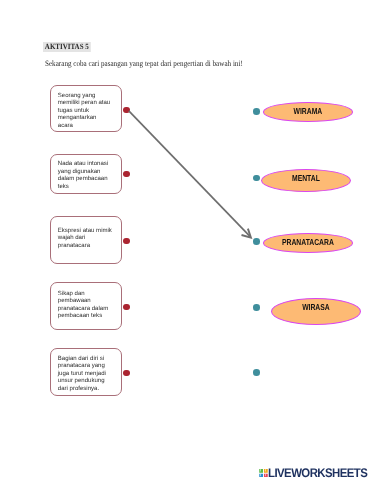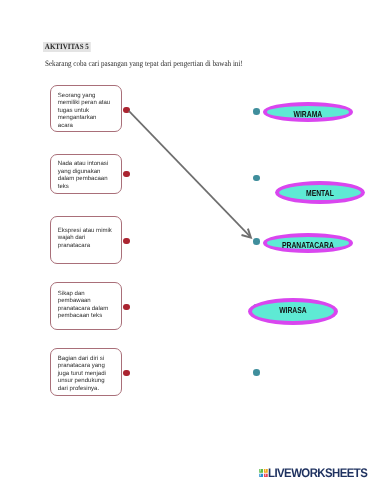--- a/index.html
+++ b/index.html
@@ -8,21 +8,21 @@
 
   .act-title{position:absolute;left:43.2px;top:41.6px;font-family:"Liberation Serif",serif;font-weight:bold;font-size:7.9px;color:#2b2b2b;background:#e4e4e4;padding:1px 2.1px;line-height:8.3px;letter-spacing:0px;transform:scaleX(.885);transform-origin:left top;}
   .instr{position:absolute;left:44.7px;top:59.2px;font-family:"Liberation Serif",serif;font-size:8.2px;color:#2b2b2b;white-space:nowrap;transform:scaleX(.87);transform-origin:left top;}
 
   .box{position:absolute;border:1px solid #a96f79;border-radius:7px;background:#fff;box-sizing:border-box;}
   .box .txt{position:absolute;left:6.6px;top:0;font-size:6.05px;line-height:7.5px;color:#2e2e2e;white-space:nowrap;}
   .box .txt div{height:7.5px;}
 
   .rdot{position:absolute;width:6.4px;height:6.4px;border-radius:50%;background:#ab2430;}
 
-  .ell{position:absolute;border:4px solid #d946ef;border-radius:50%;background:#5eead4;box-sizing:border-box;}
+  .ell{position:absolute;border:1px solid #d946ef;border-radius:50%;background:#fdba74;box-sizing:border-box;}
   .ell span{position:absolute;left:0;right:0;text-align:center;font-size:8.6px;font-weight:bold;color:#111;letter-spacing:0px;display:block;transform:scaleX(.79);}
   .tdot{position:absolute;width:6.6px;height:6.6px;border-radius:50%;background:#3f8e9c;}
 
   .lw{position:absolute;left:257.5px;top:468px;display:flex;align-items:flex-end;}
   .lw .lwicon{width:9px;height:8.5px;margin-right:.8px;margin-bottom:2px;margin-left:1px;}
   .lw .wordmark{font-size:12.4px;font-weight:bold;color:#1f3260;letter-spacing:-.6px;line-height:11px;display:inline-block;transform:scaleX(.92);transform-origin:left bottom;}
 </style>
 </head>
 <body>
 
@@ -80,31 +80,31 @@
       </div>
   </div>
   <div class="rdot" style="left:123.3px;top:369.7px;"></div>
 
   <div class="tdot" style="left:253px;top:108.4px;"></div>
   <div class="ell" style="left:262.9px;top:102.1px;width:89.8px;height:19.6px;">
       <span style="top:3.0px;">WIRAMA</span>
     </div>
 
   <div class="tdot" style="left:253px;top:174.9px;"></div>
-  <div class="ell" style="left:275px;top:168.7px;width:89.8px;height:23px;margin-top:12px;">
+  <div class="ell" style="left:261px;top:168.7px;width:89.8px;height:23px;">
       <span style="top:3.0px;">MENTAL</span>
     </div>
 
   <div class="tdot" style="left:253px;top:238.4px;"></div>
   <div class="ell" style="left:262.9px;top:233.0px;width:89.8px;height:19.6px;">
       <span style="top:3.0px;">PRANATACARA</span>
     </div>
 
   <div class="tdot" style="left:253px;top:304.4px;"></div>
-  <div class="ell" style="left:248px;top:297.8px;width:89.8px;height:27px;">
+  <div class="ell" style="left:271px;top:297.8px;width:89.8px;height:27px;">
       <span style="top:3.0px;">WIRASA</span>
     </div>
 
   <div class="tdot" style="left:253px;top:369.4px;"></div>
 
   <svg style="position:absolute;left:0;top:0;width:372px;height:480px;pointer-events:none;">
     <path d="M128.8,110.8 L250.2,236.7" stroke="#6e6e6e" stroke-width="1.7" fill="none" stroke-linecap="butt"></path>
     <path d="M247.9,228.6 L250.9,237.6 L241.5,235.0" stroke="#6e6e6e" stroke-width="1.9" fill="none" stroke-linejoin="miter" stroke-linecap="butt"></path>
   </svg>
 

